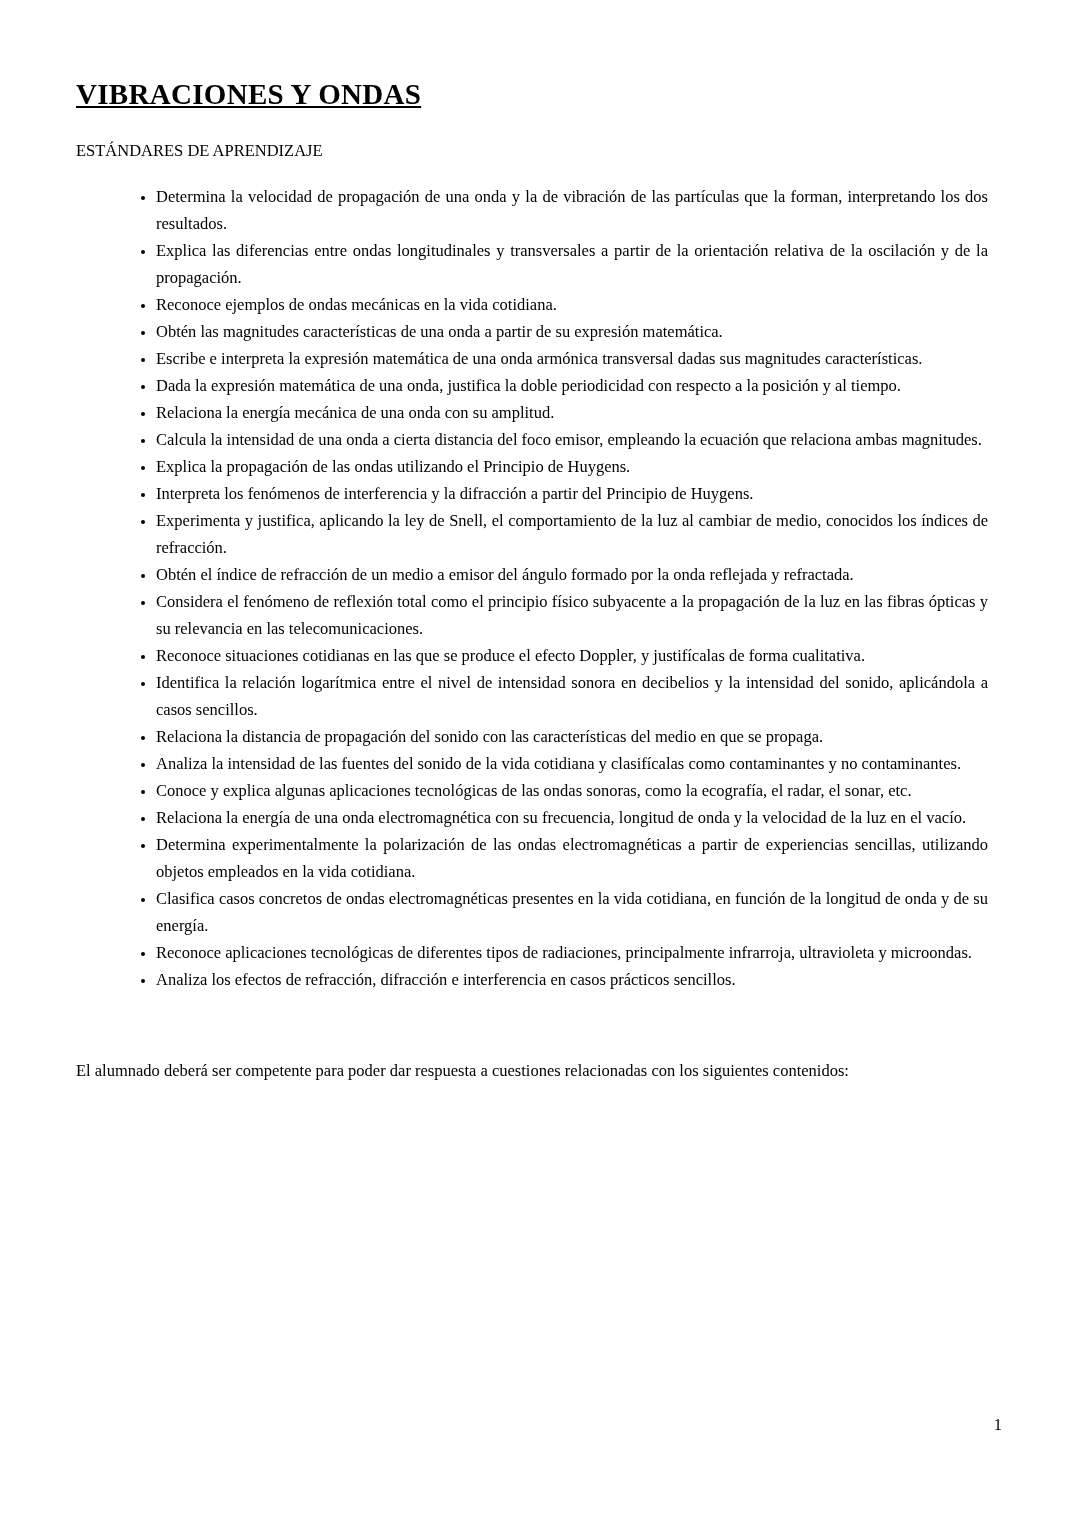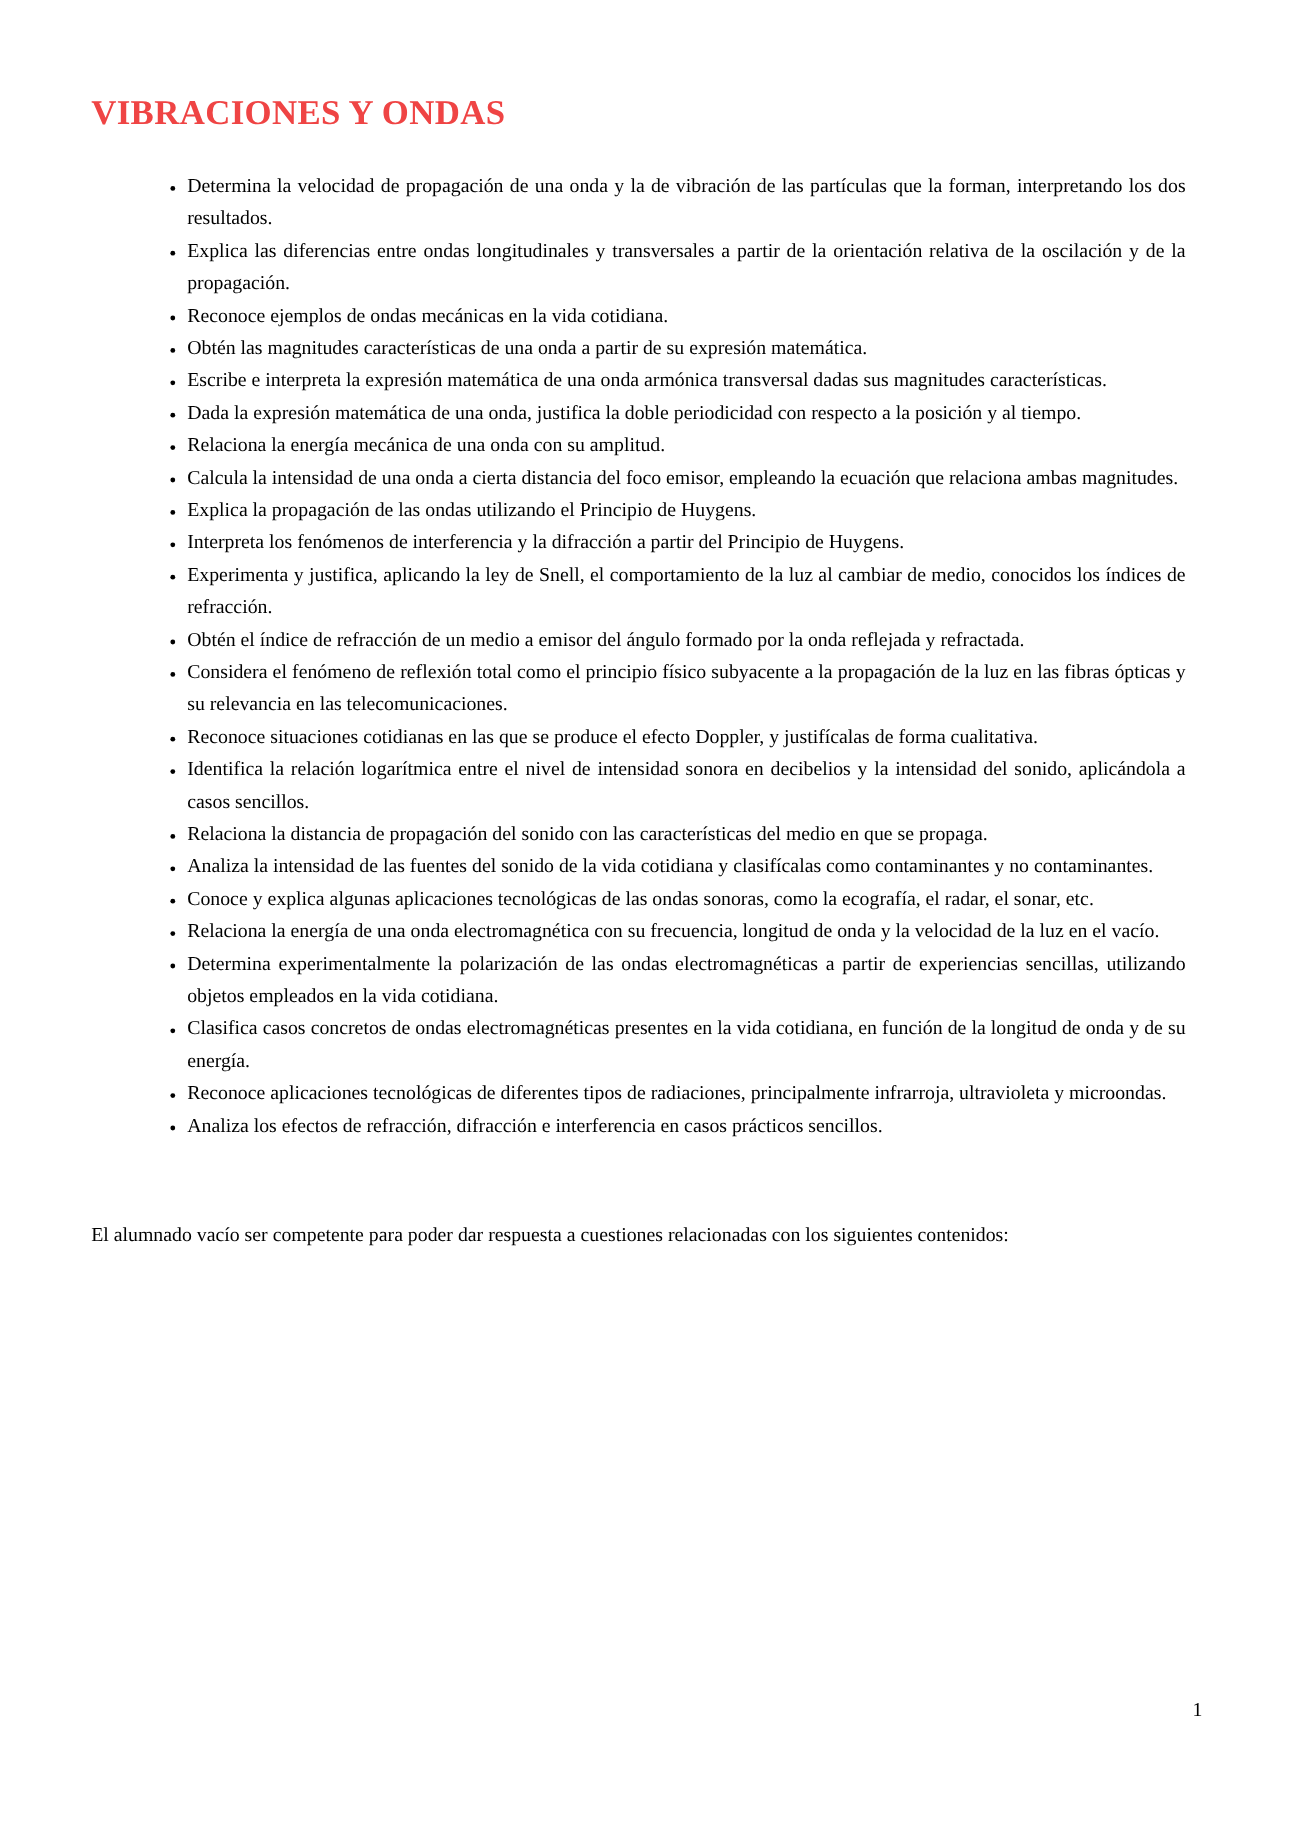--- a/index.html
+++ b/index.html
@@ -56,22 +56,23 @@
     right: 78px;
     bottom: 92px;
     font-size: 16.5px;
   }
 </style>
 </head>
 <body>
 
 <div class="page">
 
-  <h1 class="doc-title" style="color: #ef4444;">VIBRACIONES Y ONDAS</h1>
+  <h1 class="doc-title" style="color: #000000; text-decoration: underline;">VIBRACIONES Y ONDAS</h1>
 
+  <div class="section-heading">ESTÁNDARES DE APRENDIZAJE</div>
 
   <ul class="bullet-list">
       <li>Determina la velocidad de propagación de una onda y la de vibración de las partículas que la forman, interpretando los dos resultados.</li>
       <li>Explica las diferencias entre ondas longitudinales y transversales a partir de la orientación relativa de la oscilación y de la propagación.</li>
       <li>Reconoce ejemplos de ondas mecánicas en la vida cotidiana.</li>
       <li>Obtén las magnitudes características de una onda a partir de su expresión matemática.</li>
       <li>Escribe e interpreta la expresión matemática de una onda armónica transversal dadas sus magnitudes características.</li>
       <li>Dada la expresión matemática de una onda, justifica la doble periodicidad con respecto a la posición y al tiempo.</li>
       <li>Relaciona la energía mecánica de una onda con su amplitud.</li>
       <li>Calcula la intensidad de una onda a cierta distancia del foco emisor, empleando la ecuación que relaciona ambas magnitudes.</li>
@@ -88,20 +89,20 @@
       <li>Relaciona la energía de una onda electromagnética con su frecuencia, longitud de onda y la velocidad de la luz en el vacío.</li>
       <li>Determina experimentalmente la polarización de las ondas electromagnéticas a partir de experiencias sencillas, utilizando objetos empleados en la vida cotidiana.</li>
       <li>Clasifica casos concretos de ondas electromagnéticas presentes en la vida cotidiana, en función de la longitud de onda y de su energía.</li>
       <li>Reconoce aplicaciones tecnológicas de diferentes tipos de radiaciones, principalmente infrarroja, ultravioleta y microondas.</li>
       <li>Analiza los efectos de refracción, difracción e interferencia en casos prácticos sencillos.</li>
     </ul>
 
   <div class="spacer-lg"></div>
 
 
-  <p class="intro-paragraph">El alumnado vacío ser competente para poder dar respuesta a cuestiones relacionadas con los siguientes contenidos:</p>
+  <p class="intro-paragraph">El alumnado deberá ser competente para poder dar respuesta a cuestiones relacionadas con los siguientes contenidos:</p>
 
   <div class="spacer-md"></div>
 
 
   <div class="page-number">1</div>
 
 </div>
 
 </body></html>

